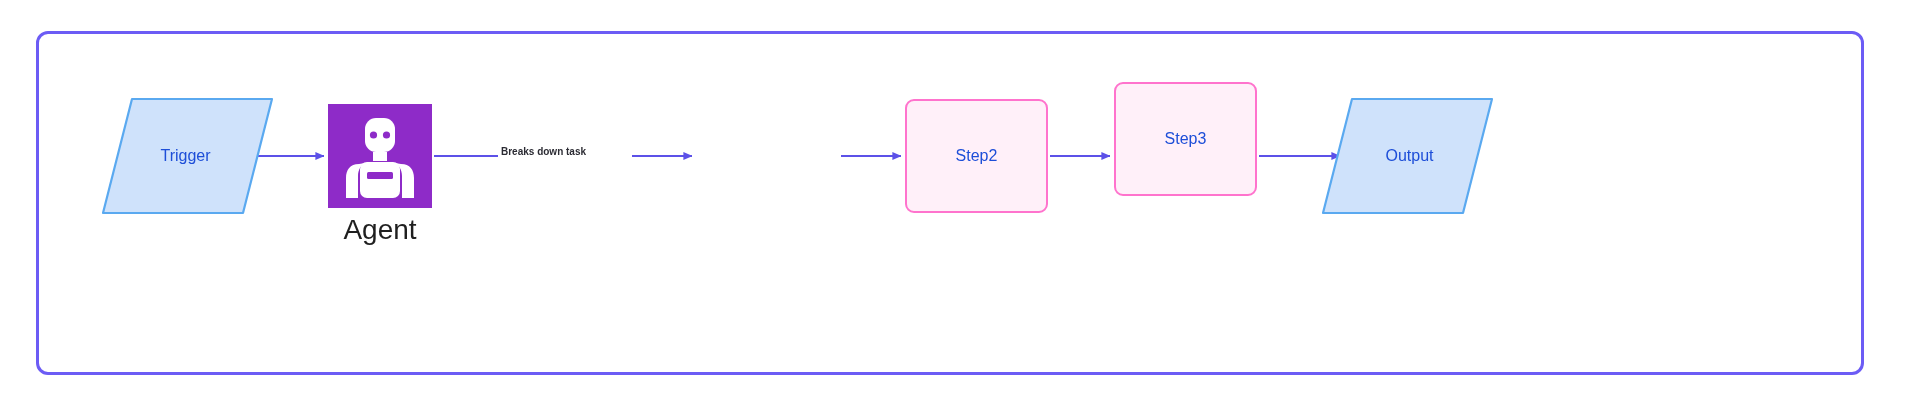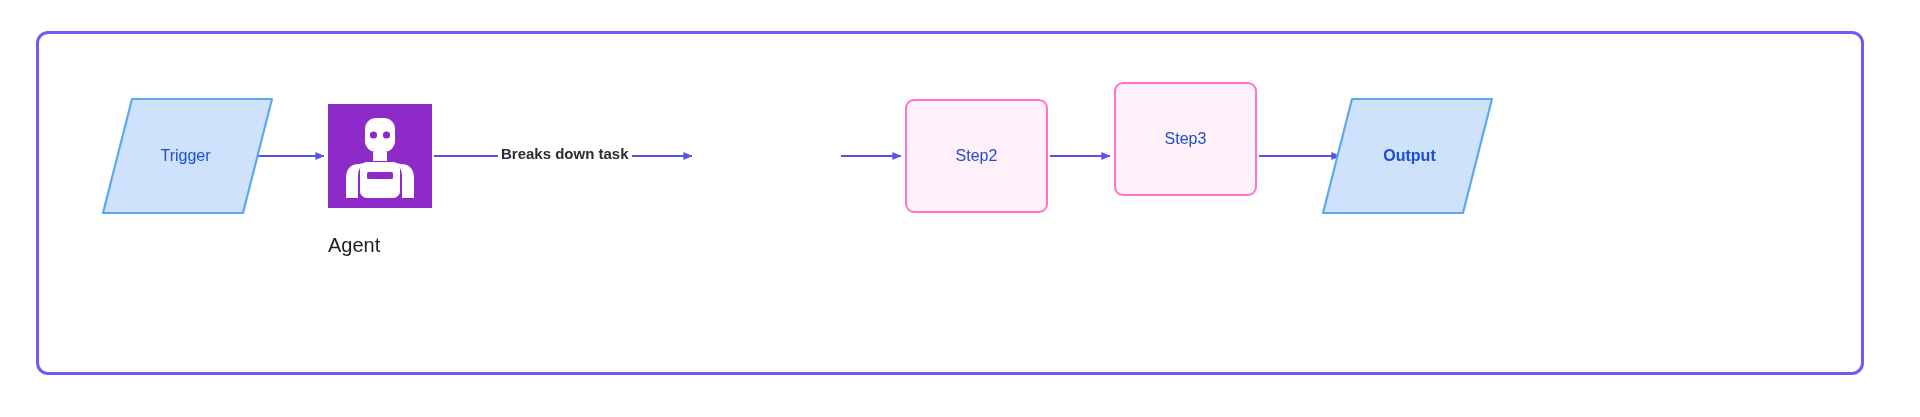--- a/index.html
+++ b/index.html
@@ -69,21 +69,21 @@
     width: 175px;
     height: 120px;
   }
   .para-node .node-label {
     position: relative;
     z-index: 2;
   }
   #node-trigger { left: 100px; top: 96px; }
   #node-trigger .node-label { transform: translateX(-2px); }
   #node-output  { left: 1320px; top: 96px; }
-  #node-output  .node-label { transform: translateX(2px); font-weight: bold; }
+  #node-output  .node-label { transform: translateX(2px); }
 
   
   .step-node {
     position: absolute;
     width: 143px;
     height: 114px;
     box-sizing: border-box;
     background: #fff0f9;
     border: 2.2px solid #ff73cd;
     border-radius: 9px;
@@ -110,32 +110,32 @@
     width: 104px;
     height: 104px;
     background: #8e2bc8;
     display: block;
   }
   .agent-caption {
     position: absolute;
     left: 0;
     top: 110px;
     width: 104px;
-    font-size: 20px;
+    text-align: center;
+    font-size: 28px;
     color: #1f1f1f;
     white-space: nowrap;
-    margin-top: 20px;
   }
 
   
   .edge-label {
     position: absolute;
     left: 498px;
     top: 145px;
-    font-size: 15px;
+    font-size: 10px;
     font-weight: bold;
     color: #2b2b33;
     background: #ffffff;
     padding: 1px 3px;
     white-space: nowrap;
     line-height: 1.1;
   }
 </style>
 </head>
 <body>

